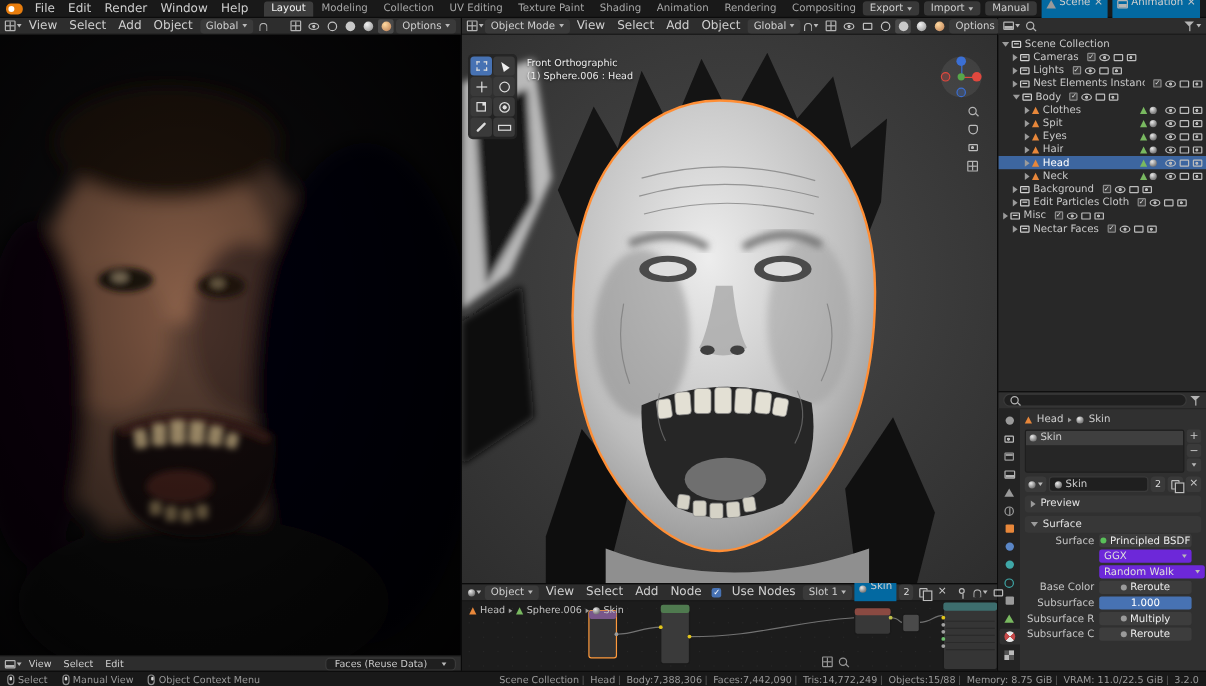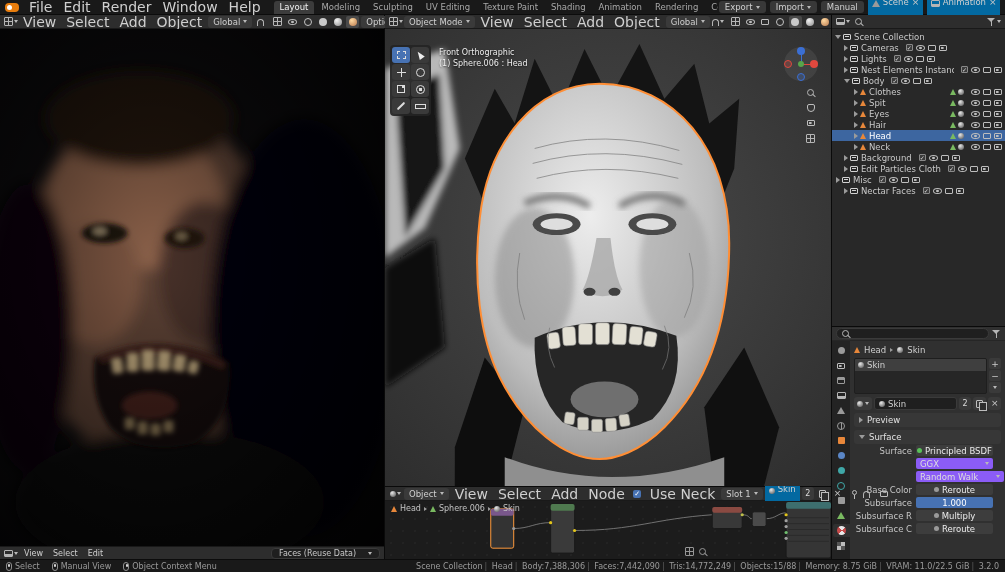--- a/index.html
+++ b/index.html
@@ -59,21 +59,21 @@
 .trig{width:0;height:0;border-left:4px solid transparent;border-right:4px solid transparent;border-bottom:7px solid #79b960}
 .coneg{width:0;height:0;border-left:4px solid transparent;border-right:4px solid transparent;border-bottom:7px solid #9a9a9a}
 .matball{width:9px;height:9px;border-radius:50%;background:conic-gradient(from 45deg,#c64a4a 0 25%,#e8e8e8 0 50%,#c64a4a 0 75%,#e8e8e8 0)}
 .chkbd{width:8px;height:8px;background:conic-gradient(#bbb 0 25%,#555 0 50%,#bbb 0 75%,#555 0)}
 .glb{width:8px;height:8px;border:1px solid #9a9a9a;border-radius:50%;background:linear-gradient(#9a9a9a,#9a9a9a) 50% 0/1px 100% no-repeat}
 .prn{width:8px;height:7px;border:1px solid #9a9a9a;border-radius:1px;background:linear-gradient(#9a9a9a 2px,transparent 2px)}
 
 .topbar{height:15px;background:#191919;display:flex;align-items:center;padding:0 5px;gap:1px;border-bottom:1px solid #0c0c0c;flex:0 0 auto}
 .logo{width:14px;height:9px;border-radius:4px;background:#e87d0d;position:relative;margin-right:4px;flex:0 0 auto}
 .logo::after{content:"";position:absolute;left:2px;top:2px;width:5px;height:5px;border-radius:50%;background:#fff}
-.mitem{padding:0 5px;font-size:14px;color:#cfcfcf;white-space:nowrap}
+.mitem{padding:0 5px;font-size:10px;color:#cfcfcf;white-space:nowrap}
 .tabs{display:flex;align-items:center;margin-left:7px;gap:1px;overflow:hidden}
 .tab{padding:1px 6px 2px;font-size:8.5px;color:#a8a8a8;border-radius:3px 3px 0 0;white-space:nowrap}
 .tab.on{background:#3c3c3c;color:#f2f2f2}
 .tbR{margin-left:auto;display:flex;align-items:center;gap:4px;flex:0 0 auto}
 .pill{display:flex;align-items:center;gap:3px;background:#383838;height:12px;padding:0 6px;border-radius:3px;font-size:8.5px;white-space:nowrap}
 .dbw{display:flex;align-items:flex-end;gap:3px;background:#0369a1;height:12px;padding:16px 4px;border-radius:3px;font-size:8.5px;white-space:nowrap}
 
 .hdr{height:14px;background:#2d2d2d;display:flex;align-items:center;gap:2px;padding:0 4px;border-bottom:1px solid #191919;flex:0 0 auto}
 .hdr .mitem{padding:0 4px}
 .dd{display:flex;align-items:center;gap:3px;background:#3a3a3a;height:12px;padding:0 5px;border-radius:3px;font-size:8.5px;white-space:nowrap}
@@ -148,21 +148,21 @@
 .dbrow{display:flex;align-items:center;gap:2px;margin-top:3px;height:13px}
 .dbbrowse{display:flex;align-items:center;gap:2px;background:#3a3a3a;height:13px;padding:0 3px;border-radius:3px}
 .dbname{flex:1;display:flex;align-items:center;gap:3px;background:#1f1f1f;border:1px solid #3a3a3a;height:13px;border-radius:3px;padding:0 4px;font-size:8.5px;min-width:0}
 .dbname span{overflow:hidden;white-space:nowrap}
 .chip{background:#3a3a3a;height:13px;min-width:12px;display:flex;align-items:center;justify-content:center;border-radius:3px;padding:0 3px;font-size:8px;color:#ddd}
 .phdr{display:flex;align-items:center;gap:4px;height:14px;margin-top:3px;background:#373737;border-radius:3px;padding:0 5px;font-size:8.5px;color:#e2e2e2}
 .prow{display:flex;align-items:center;height:13px;gap:4px;padding-right:8px}
 .plbl{flex:0 0 58px;text-align:right;font-size:8.5px;color:#c5c5c5;white-space:nowrap;overflow:hidden}
 .pw{flex:1;display:flex;min-width:0}
 .wbtn{flex:1;height:11px;background:#3d3d3d;border-radius:2px;display:flex;align-items:center;justify-content:center;gap:3px;font-size:8.5px;color:#ececec;white-space:nowrap;overflow:hidden}
-.wdd{flex:1;height:11px;background:#8b5cf6;border-radius:2px;display:flex;align-items:center;padding:0 4px;gap:18px;font-size:8.5px;color:#dedede;white-space:nowrap}
+.wdd{flex:1;height:11px;background:#6d28d9;border-radius:2px;display:flex;align-items:center;padding:0 4px;gap:18px;font-size:8.5px;color:#dedede;white-space:nowrap}
 .wdd .cr{margin-left:auto}
 .wslider{flex:1;height:11px;background:#4772b3;border-radius:2px;display:flex;align-items:center;justify-content:center;font-size:8.5px;color:#fff}
 .sockdot{width:5px;height:5px;border-radius:50%;background:#9a9a9a;flex:0 0 auto}
 .sockdot.green{background:#59c059}
 
 .status{height:13px;background:#191919;display:flex;align-items:center;padding:0 6px;gap:12px;border-top:1px solid #0c0c0c;font-size:8px;color:#9a9a9a;flex:0 0 auto}
 .kitem{display:flex;align-items:center;gap:3px;white-space:nowrap}
 .stats{margin-left:auto;display:flex;align-items:center;white-space:nowrap;overflow:hidden}
 .stats span+span::before{content:" | ";color:#5c5c5c;margin:0 2px}
 </style>
@@ -174,21 +174,21 @@
   <div class="topbar">
     <span class="logo"></span>
     <span class="mitem">File</span>
     <span class="mitem">Edit</span>
     <span class="mitem">Render</span>
     <span class="mitem">Window</span>
     <span class="mitem">Help</span>
     <div class="tabs">
       <span class="tab on">Layout</span>
       <span class="tab">Modeling</span>
-      <span class="tab">Sculpting</span>
+      <span class="tab">Collection</span>
       <span class="tab">UV Editing</span>
       <span class="tab">Texture Paint</span>
       <span class="tab">Shading</span>
       <span class="tab">Animation</span>
       <span class="tab">Rendering</span>
       <span class="tab">Compositing</span>
       <span class="tab">Geometry Nodes</span>
 
     </div>
     <div class="tbR">
@@ -502,21 +502,21 @@
               <span>Object</span>
               <i class="cr"></i>
             </span>
           <span class="mitem">View</span>
           <span class="mitem">Select</span>
           <span class="mitem">Add</span>
           <span class="mitem">Node</span>
           <span class="hic">
               <i class="cbx"></i>
             </span>
-          <span class="mitem">Use Neck</span>
+          <span class="mitem">Use Nodes</span>
           <span class="dd">
               <span>Slot 1</span>
               <i class="cr"></i>
             </span>
           <span class="dbw">
               <i class="ic ic-ball sm"></i>
               <span>Skin</span>
             </span>
           <span class="chip">2</span>
           <span class="hic">

